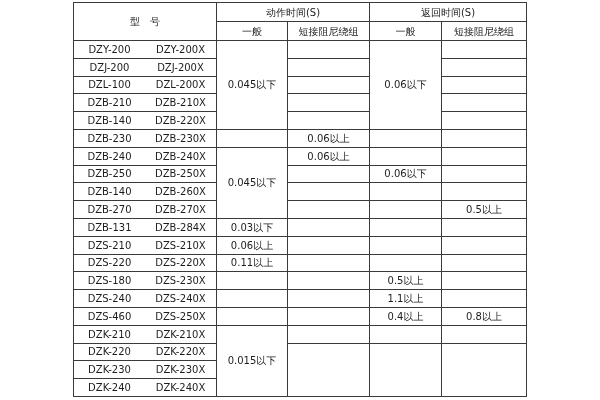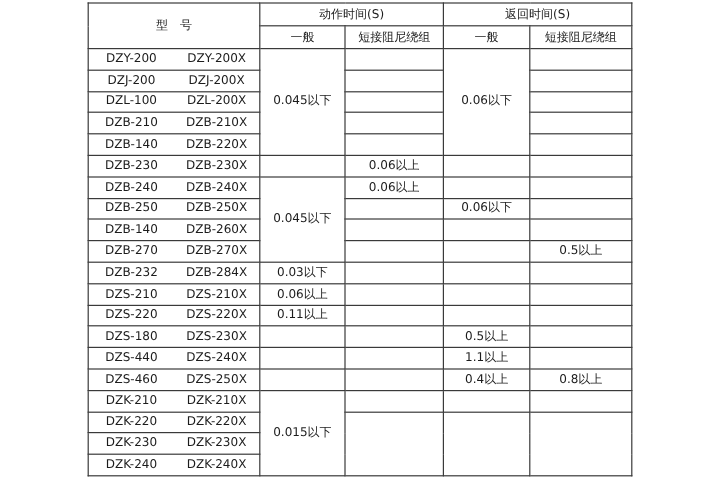--- a/index.html
+++ b/index.html
@@ -126,21 +126,21 @@
         <td></td>
         <td></td>
       </tr>
       <tr>
         <td class="model"><span>DZB-270</span><span>DZB-270X</span></td>
         <td></td>
         <td></td>
         <td>0.5以上</td>
       </tr>
       <tr>
-        <td class="model"><span>DZB-232</span><span>DZB-284X</span></td>
+        <td class="model"><span>DZB-131</span><span>DZB-284X</span></td>
         <td>0.03以下</td>
         <td></td>
         <td></td>
         <td></td>
       </tr>
       <tr>
         <td class="model"><span>DZS-210</span><span>DZS-210X</span></td>
         <td>0.06以上</td>
         <td></td>
         <td></td>
@@ -154,21 +154,21 @@
         <td></td>
       </tr>
       <tr>
         <td class="model"><span>DZS-180</span><span>DZS-230X</span></td>
         <td></td>
         <td></td>
         <td>0.5以上</td>
         <td></td>
       </tr>
       <tr>
-        <td class="model"><span>DZS-440</span><span>DZS-240X</span></td>
+        <td class="model"><span>DZS-240</span><span>DZS-240X</span></td>
         <td></td>
         <td></td>
         <td>1.1以上</td>
         <td></td>
       </tr>
       <tr>
         <td class="model"><span>DZS-460</span><span>DZS-250X</span></td>
         <td></td>
         <td></td>
         <td>0.4以上</td>

